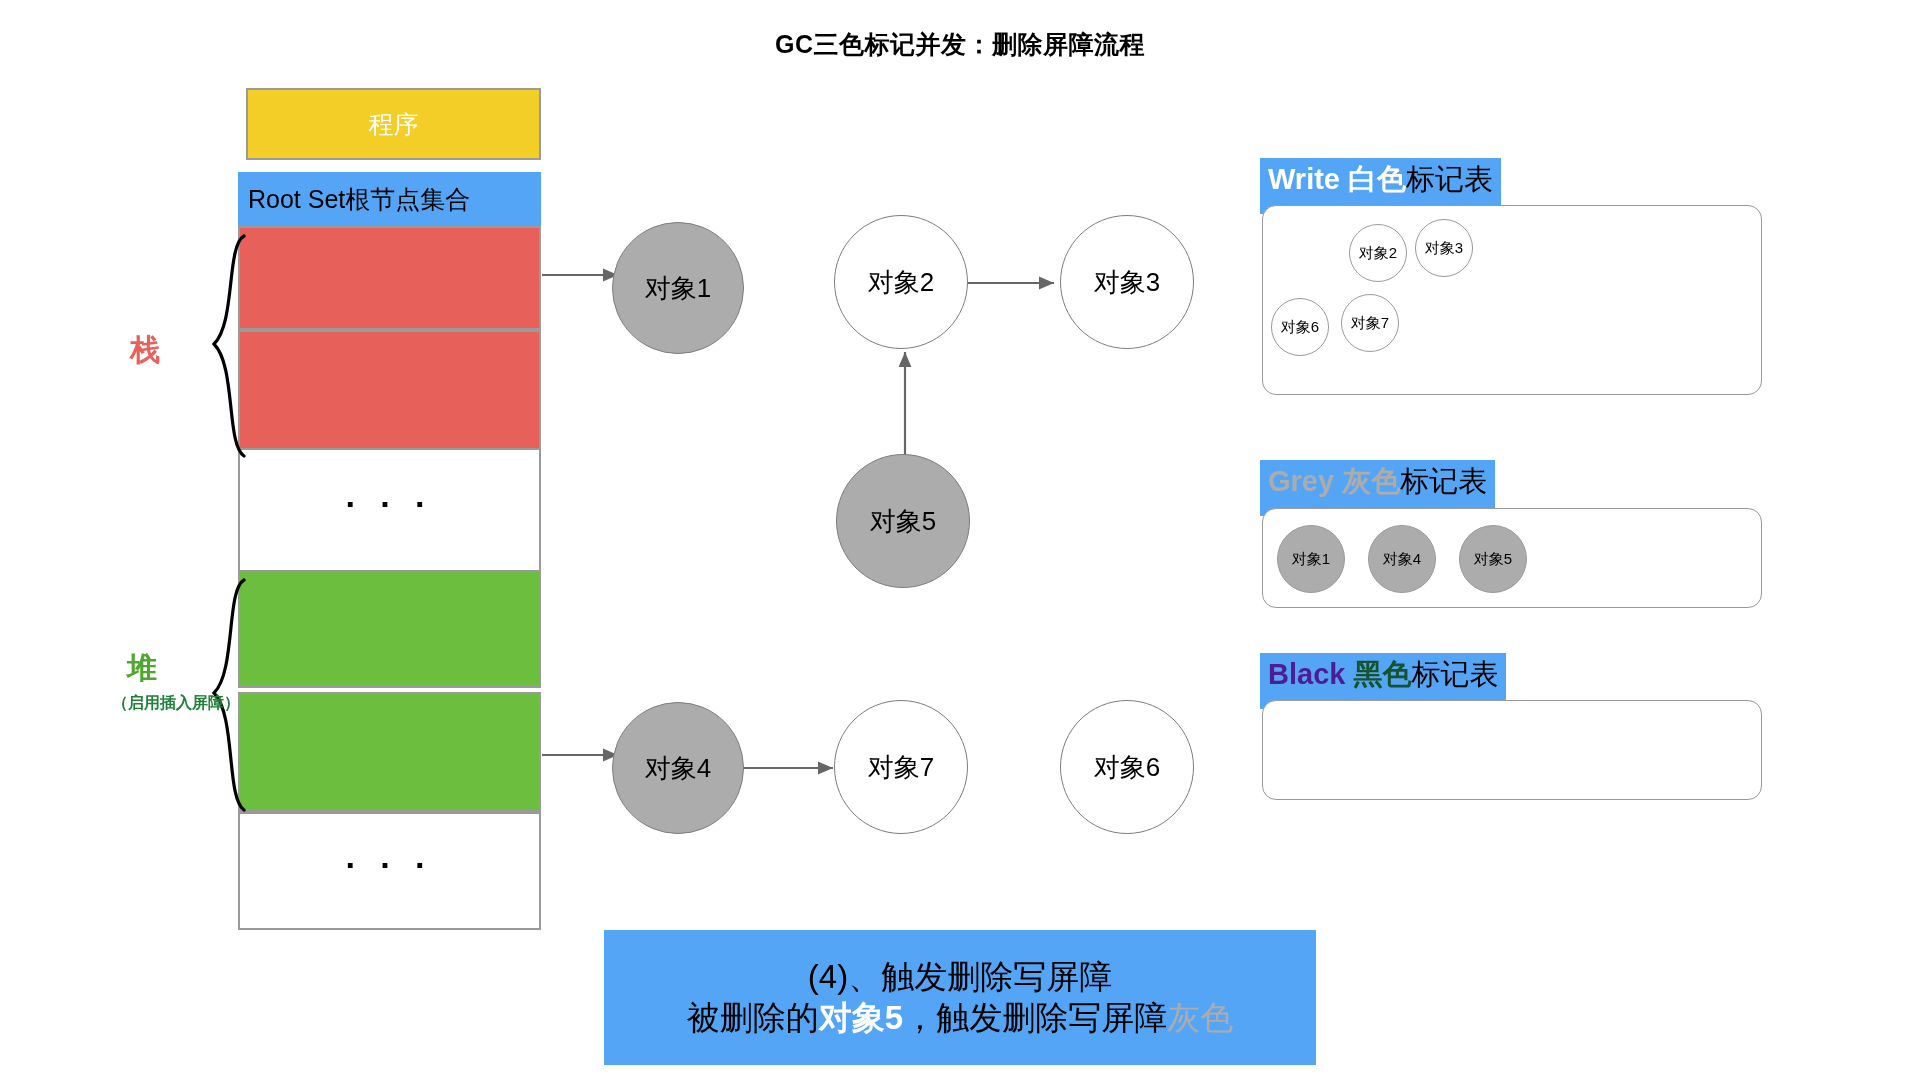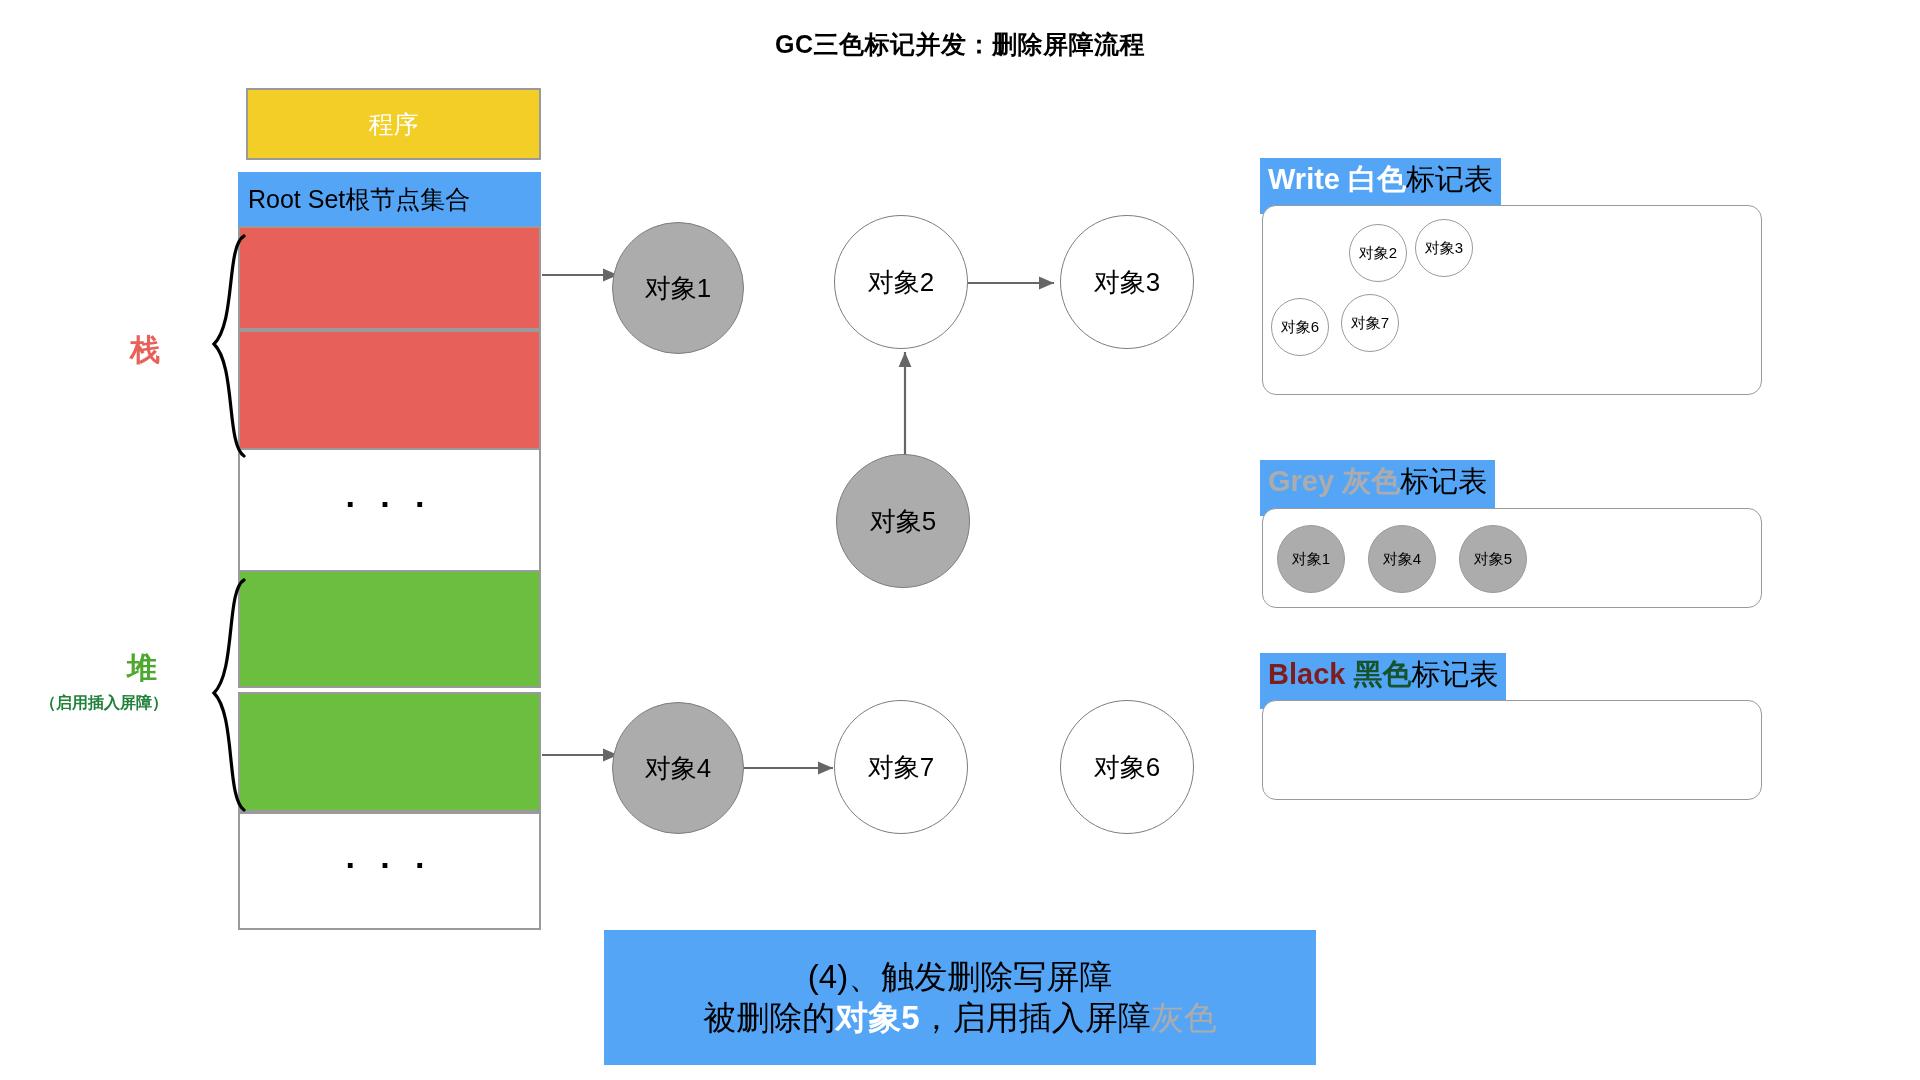--- a/index.html
+++ b/index.html
@@ -97,21 +97,21 @@
     position: absolute;
     left: 52px; top: 648px; width: 180px;
     text-align: center;
     color: #4EA72E;
     font-size: 30px;
     font-weight: bold;
   }
   #heap-sublabel {
     position: absolute;
     left: 40px; top: 693px; width: 200px;
-    text-align: left;
+    text-align: right;
     color: #21803A;
     font-size: 16px;
     font-weight: bold;
   }
 
   
   .obj-node {
     position: absolute;
     box-sizing: border-box;
     border-radius: 50%;
@@ -142,21 +142,21 @@
     font-weight: bold;
     line-height: 1.28;
     padding: 3px 8px 16px 8px;
     white-space: nowrap;
     box-sizing: border-box;
   }
   .tt-en-white { color: #ffffff; }
   .tt-cn-white { color: #ffffff; font-weight: bold; }
   .tt-en-grey  { color: #ACACAC; }
   .tt-cn-grey  { color: #ACACAC; font-weight: bold; }
-  .tt-en-black { color: #7f1d1d; }
+  .tt-en-black { color: #4c1d95; }
   .tt-cn-black { color: #14532d; font-weight: bold; }
   .tt-rest     { color: #000000; font-weight: normal; }
 
   .table-box {
     position: absolute;
     box-sizing: border-box;
     border: 1.5px solid #9a9a9a;
     border-radius: 14px;
     background: #ffffff;
   }
@@ -343,16 +343,16 @@
     </div>
   </div>
 
   <div class="table-title" id="black-table-title">
     <span class="tt-en-black">Black</span><span class="tt-en-black">&nbsp;</span><span class="tt-cn-black">黑色</span><span class="tt-rest">标记表</span>
   </div>
   <div class="table-box" id="black-table-box"></div>
 
   <div id="caption-box">
     <div id="caption-line-1">(4)、触发删除写屏障</div>
-    <div id="caption-line-2"><span>被删除的</span><span class="cap-strong">对象5</span><span>，启用插入屏障</span><span class="cap-grey">灰色</span></div>
+    <div id="caption-line-2"><span>被删除的</span><span class="cap-strong">对象5</span><span>，触发删除写屏障</span><span class="cap-grey">灰色</span></div>
   </div>
 
 </div>
 
 </body></html>

